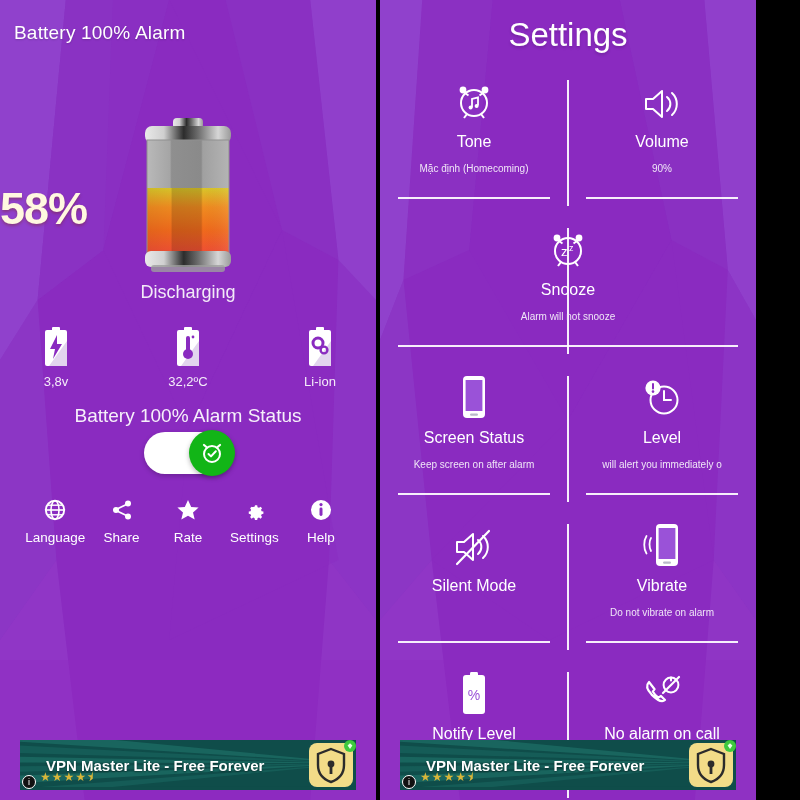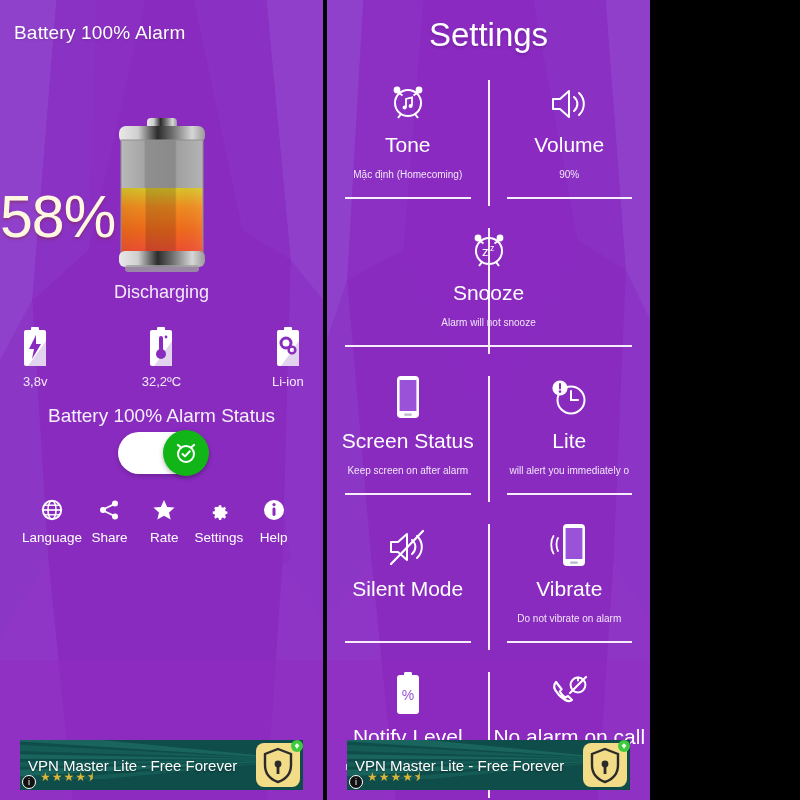--- a/index.html
+++ b/index.html
@@ -2,21 +2,21 @@
 <html><head>
 <meta charset="utf-8">
 <style>
   * { margin:0; padding:0; box-sizing:border-box; }
   html,body { width:800px; height:800px; }
   body {
     font-family:"Liberation Sans", sans-serif;
     background:#000;
     overflow:hidden;
   }
-  .stage { position:relative; width:650px; height:800px; display:flex; background:#be185d; }
+  .stage { position:relative; width:756px; height:800px; display:flex; background:#be185d; }
 
   
   .panel {
     position:relative;
     width:400px; height:800px;
     overflow:hidden;
     background:#8A2BC0;
   }
   .panel.left  { border-right:2px solid #000; }
   .panel.right { border-left:2px solid #000; }
@@ -29,21 +29,21 @@
   
   .app-title {
     position:absolute; left:14px; top:22px;
     font-size:19px; color:#ffffff; letter-spacing:.2px;
     text-shadow:0 1px 2px rgba(0,0,0,.18);
   }
   .batt-wrap { position:absolute; left:0; right:0; top:118px; text-align:center; }
   .batt-svg { display:block; margin:0 auto; }
   .batt-pct {
     position:absolute; left:0; right:0; top:183px;
-    font-size:59px; color:#FFF8E0; font-weight:400; letter-spacing:-1px;
+    font-size:45px; color:#FFF8E0; font-weight:700; letter-spacing:-1px;
     text-shadow:0 2px 3px rgba(120,40,0,.35);
     pointer-events:none;
   }
   .charge-state {
     position:absolute; left:0; right:0; top:282px;
     text-align:center; font-size:18px; color:#f3eaf8;
   }
 
   .stats { position:absolute; left:0; right:0; top:325px; display:flex; justify-content:center; gap:56px; }
   .stat { width:76px; text-align:center; }
@@ -75,40 +75,40 @@
   
   .settings-title {
     position:absolute; left:0; right:0; top:16px;
     text-align:center; font-size:33px; color:#ffffff; font-weight:400;
     text-shadow:0 2px 3px rgba(0,0,0,.16);
   }
   .grid { position:absolute; left:0; right:0; top:68px; }
   .grid-row { position:relative; display:flex; height:148px; }
   .cell { position:relative; flex:1 1 50%; text-align:center; padding-top:6px; overflow:hidden; }
   .cell .ico { height:50px; display:flex; align-items:flex-end; justify-content:center; }
-  .cell .name { margin-top:9px; font-size:21px; color:#ffffff; white-space:nowrap; }
+  .cell .name { margin-top:9px; font-size:16px; color:#ffffff; white-space:nowrap; }
   .cell .sub  { margin-top:12px; font-size:10px; color:#f0e6f7; white-space:nowrap; }
   .cell .hr {
     position:absolute; left:18px; right:18px; bottom:17px;
     height:2px; background:#ffffff; opacity:.92;
   }
   .vdiv {
     position:absolute; left:50%; top:12px; bottom:10px;
     width:2px; margin-left:-1px; background:#ffffff; opacity:.92;
   }
 
   
   .ad {
     position:absolute; left:20px; right:20px; bottom:10px; height:50px;
     background:#0f4d4a; overflow:hidden; display:flex; align-items:center;
   }
   .ad .rays { position:absolute; inset:0; }
   .ad .adtext {
-    position:relative; z-index:2; color:#ffffff; font-weight:normal;
-    font-size:15px; margin-left:8px; text-shadow:0 1px 2px rgba(0,0,0,.4);
+    position:relative; z-index:2; color:#ffffff; font-weight:bold;
+    font-size:15px; margin-left:26px; text-shadow:0 1px 2px rgba(0,0,0,.4);
   }
   .ad .stars { position:absolute; z-index:3; left:20px; bottom:1px; font-size:12px; color:#d8b63a; letter-spacing:1px; }
   .ad .adinfo {
     position:absolute; z-index:3; left:2px; bottom:1px; width:14px; height:14px;
     border:1px solid #fff; border-radius:50%; background:#111; color:#fff;
     font-size:9px; line-height:12px; text-align:center;
   }
   .ad .adicon {
     position:absolute; right:0; top:0; width:50px; height:50px; z-index:3;
   }
@@ -409,21 +409,21 @@
           <div class="cell">
             <div class="ico">
               <svg width="46" height="44" viewBox="0 0 46 44">
                 <circle cx="25" cy="24" r="13.5" fill="none" stroke="#fff" stroke-width="2"></circle>
                 <path d="M25 15v9h7" fill="none" stroke="#fff" stroke-width="2" stroke-linecap="round"></path>
                 <circle cx="14" cy="12" r="7.6" fill="#fff"></circle>
                 <rect x="13" y="7" width="2" height="6.4" rx="1" fill="#8A2BC0"></rect>
                 <circle cx="14" cy="15.6" r="1.3" fill="#8A2BC0"></circle>
               </svg>
             </div>
-            <div class="name">Lite</div>
+            <div class="name">Level</div>
             <div class="sub">will alert you immediately o</div>
             <div class="hr"></div>
           </div>
         </div>
 
         <div class="grid-row">
           <div class="vdiv"></div>
           <div class="cell">
             <div class="ico">
               <svg width="46" height="42" viewBox="0 0 46 42">

